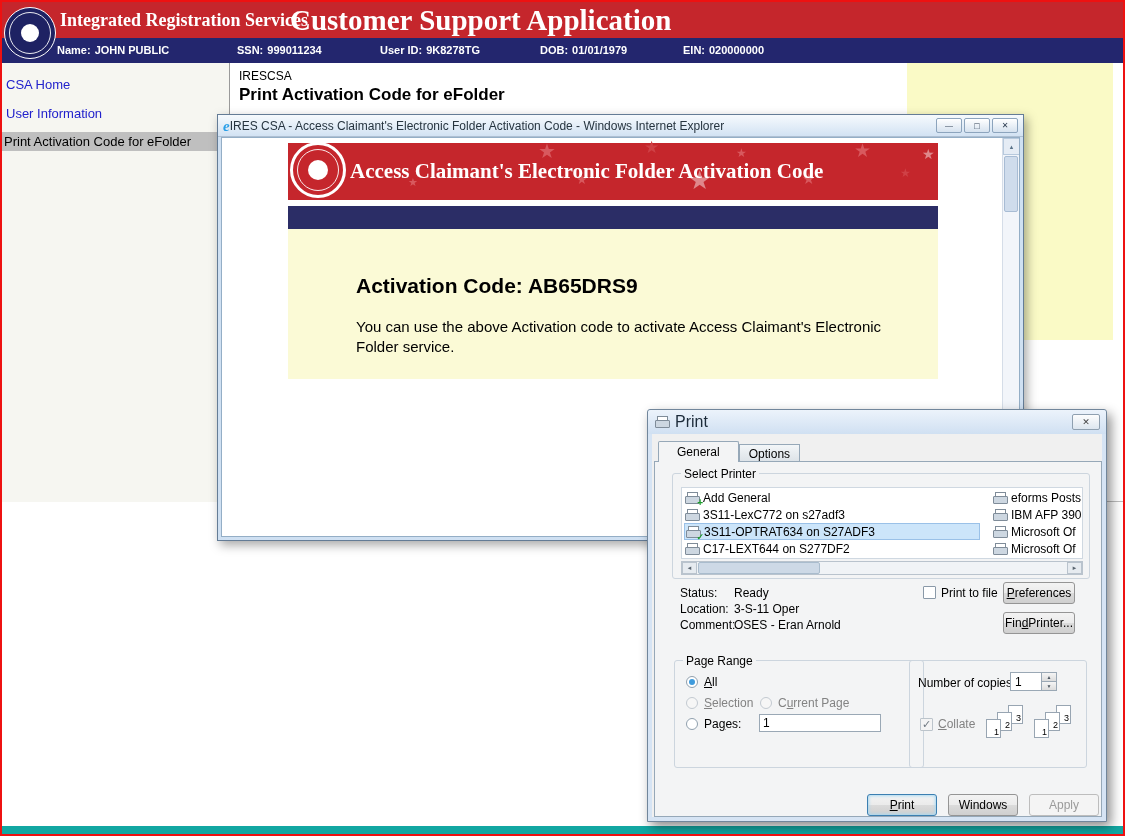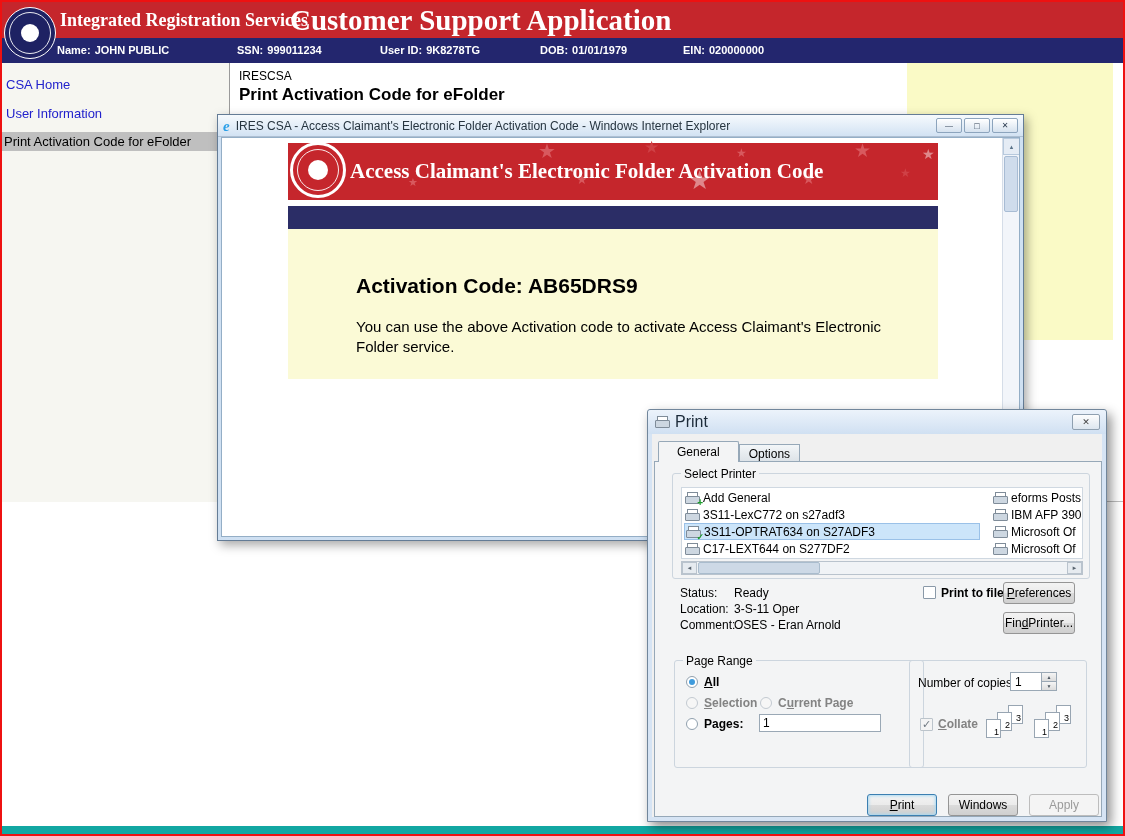--- a/index.html
+++ b/index.html
@@ -34,21 +34,21 @@
   .breadcrumb { position: absolute; left: 237px; top: 67px; font-size: 12px; color: #000; }
   .page-heading { position: absolute; left: 237px; top: 83px; font-size: 17px; font-weight: bold; color: #000; }
   .yellow-panel { position: absolute; left: 905px; top: 61px; width: 206px; height: 277px; background: #fafac6; z-index: 1; }
   .content-bottom-line { position: absolute; left: 228px; top: 499px; width: 895px; height: 0; border-top: 1px solid #bdbdbd; z-index: 2; }
   .bottom-strip { position: absolute; left: 0; bottom: 0; width: 100%; height: 8px; background: #12a7a2; z-index: 3; }
 
   
   .ie-window { position: absolute; left: 215px; top: 112px; width: 807px; height: 427px; background: #cfe0f2; border: 1px solid #647c96; box-shadow: 3px 4px 10px rgba(0,0,0,.35); z-index: 10; }
   .ie-titlebar { position: absolute; left: 0; top: 0; width: 100%; height: 22px; display: flex; align-items: center; padding: 0 5px; background: linear-gradient(#f6fafd, #d2e2f3); border-bottom: 1px solid #aebfd2; }
   .ie-e { font-family: "Liberation Serif", serif; font-style: italic; font-weight: bold; color: #2a9fe8; font-size: 15px; line-height: 14px; }
-  .ie-title { margin-left: 6px; font-size: 12px; color: #26343f; white-space: nowrap; overflow: hidden; }
+  .ie-title { margin-left: 0; font-size: 12px; color: #26343f; white-space: nowrap; overflow: hidden; }
   .win-buttons { margin-left: auto; display: flex; gap: 2px; }
   .win-btn { width: 26px; height: 15px; border: 1px solid #8ca4bd; border-radius: 2px; background: linear-gradient(#ffffff, #d6e2ef); display: flex; align-items: center; justify-content: center; color: #2c3c50; cursor: pointer; }
   .win-btn span { font-size: 8px; line-height: 8px; }
   .win-btn .sq { font-size: 9px; }
   .ie-content { position: absolute; left: 3px; top: 22px; right: 3px; bottom: 3px; background: #fff; border: 1px solid #94aec6; overflow: hidden; }
   .vscroll { position: absolute; right: 0; top: 0; bottom: 0; width: 17px; background: #f2f5fa; border-left: 1px solid #d5dde8; }
   .sb-btn { position: absolute; left: 0; width: 17px; height: 17px; background: #e5ecf5; border: 1px solid #b7c9dd; display: flex; align-items: center; justify-content: center; color: #5a7288; cursor: pointer; }
   .sb-btn span { font-size: 6px; line-height: 6px; }
   .sb-up { top: 0; } .sb-down { bottom: 0; }
   .sb-thumb { position: absolute; left: 1px; top: 18px; width: 14px; height: 56px; background: #cfdcec; border: 1px solid #a8bcd4; border-radius: 2px; cursor: pointer; }
@@ -100,21 +100,21 @@
   .hs-btn span { font-size: 6px; line-height: 6px; }
   .hs-left { left: 0; } .hs-right { right: 0; }
   .hs-thumb { position: absolute; left: 16px; top: 0; width: 122px; height: 12px; background: #cdd9e6; border: 1px solid #a9bccd; border-radius: 2px; cursor: pointer; }
 
   .fld-label { position: absolute; font-size: 12px; color: #000; white-space: nowrap; }
   .fld-value { position: absolute; font-size: 12px; color: #000; white-space: nowrap; }
 
   .checkbox { position: absolute; width: 13px; height: 13px; background: #fff; border: 1px solid #8a99a8; border-radius: 1px; cursor: pointer; display: flex; align-items: center; justify-content: center; }
   .checkbox span { font-size: 11px; line-height: 11px; color: #6f7880; }
   .checkbox.disabled { border-color: #bcc4cb; background: #f4f4f4; cursor: default; }
-  .cb-label { position: absolute; font-size: 12px; white-space: nowrap; cursor: pointer; font-weight: bold; }
+  .cb-label { position: absolute; font-size: 12px; white-space: nowrap; cursor: pointer; }
   .cb-label.disabled { color: #838383; }
 
   .radio { position: absolute; width: 12px; height: 12px; border: 1px solid #90a0ae; border-radius: 50%; background: #fff; cursor: pointer; }
   .radio.checked::after { content: ""; position: absolute; left: 2px; top: 2px; width: 6px; height: 6px; border-radius: 50%; background: #3f9bdc; }
   .radio.disabled { border-color: #c3cad1; background: #f6f6f6; cursor: default; }
 
   .w7btn { position: absolute; height: 22px; border: 1px solid #959595; border-radius: 3px; background: linear-gradient(#f3f3f3 0%, #ebebeb 49%, #dbdbdb 50%, #cfcfcf 100%); font-size: 12px; color: #000; display: flex; align-items: center; justify-content: center; cursor: pointer; white-space: nowrap; }
   .w7btn.default { border-color: #3c7fb1; box-shadow: inset 0 0 3px 1px #a9d9f2; }
   .w7btn.disabled { color: #9b9b9b; background: #f4f4f4; border-color: #bdbdbd; cursor: default; }
 

